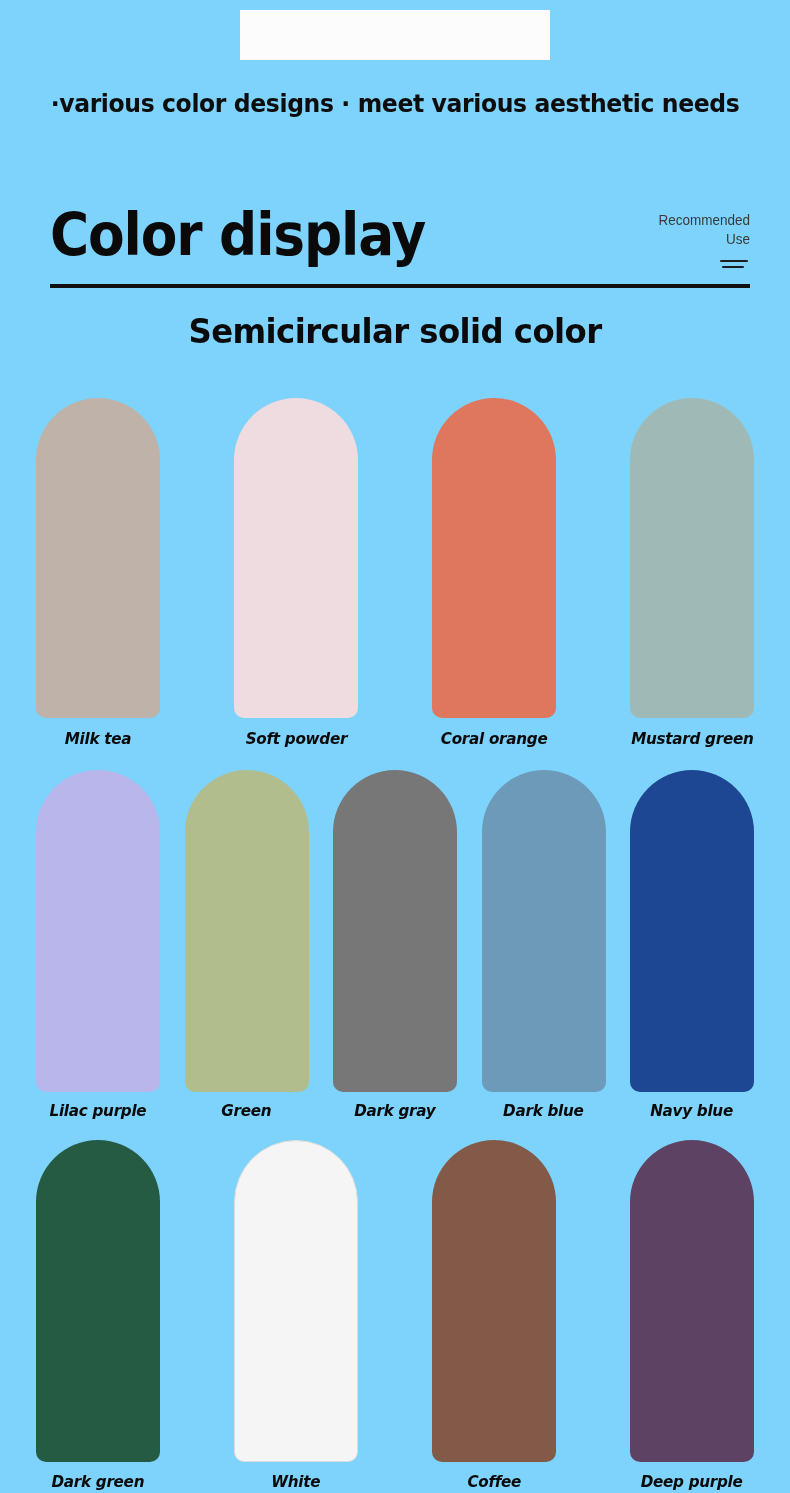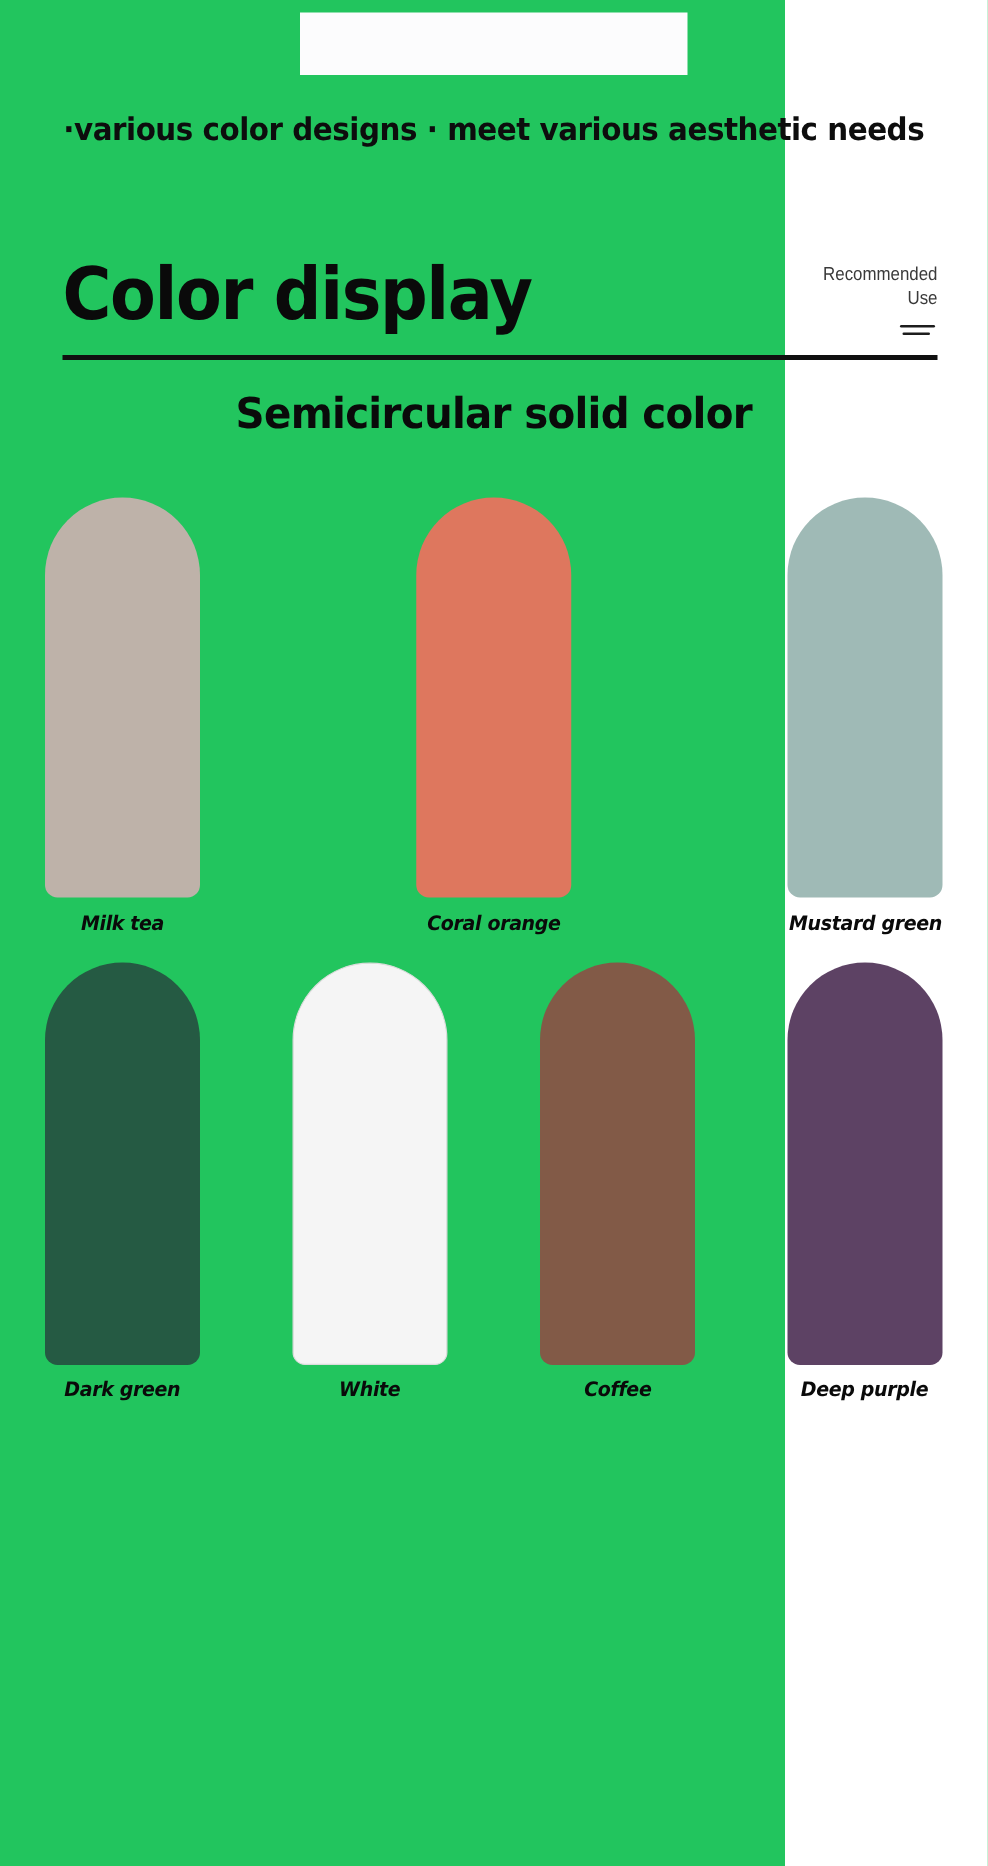--- a/index.html
+++ b/index.html
@@ -13,23 +13,23 @@
     width: 790px;
     height: 1493px;
     position: relative;
     font-family: "Liberation Sans", sans-serif;
     color: #111111;
     overflow: hidden;
   }
 
   .page {
     position: relative;
-    width: 628px;
+    width: 790px;
     height: 1493px;
-    background: #22c55e;
+    background: #7dd3fc;
   }
 
   
   .faint-band {
     position: absolute;
     left: 240px;
     top: 10px;
     width: 310px;
     height: 50px;
     background: #fcfcfd;
@@ -207,29 +207,55 @@
   <div class="section-title">Semicircular solid color</div>
 
   <div class="grid">
 
     <div class="row r1">
       <div class="cell">
         <div class="swatch" style="background: rgb(190, 178, 169);"></div>
         <div class="label">Milk tea</div>
       </div>
       <div class="cell">
+        <div class="swatch" style="background: rgb(239, 220, 224);"></div>
+        <div class="label">Soft powder</div>
+      </div>
+      <div class="cell">
         <div class="swatch" style="background: rgb(222, 119, 94);"></div>
         <div class="label">Coral orange</div>
       </div>
       <div class="cell">
         <div class="swatch" style="background: rgb(159, 186, 182);"></div>
         <div class="label">Mustard green</div>
       </div>
     </div>
 
+    <div class="row r2">
+      <div class="cell">
+        <div class="swatch" style="background: rgb(184, 182, 234);"></div>
+        <div class="label">Lilac purple</div>
+      </div>
+      <div class="cell">
+        <div class="swatch" style="background: rgb(178, 189, 141);"></div>
+        <div class="label">Green</div>
+      </div>
+      <div class="cell">
+        <div class="swatch" style="background: rgb(119, 119, 119);"></div>
+        <div class="label">Dark gray</div>
+      </div>
+      <div class="cell">
+        <div class="swatch" style="background: rgb(110, 154, 185);"></div>
+        <div class="label">Dark blue</div>
+      </div>
+      <div class="cell">
+        <div class="swatch" style="background: rgb(29, 70, 147);"></div>
+        <div class="label">Navy blue</div>
+      </div>
+    </div>
 
     <div class="row r3">
       <div class="cell">
         <div class="swatch" style="background: rgb(37, 90, 67);"></div>
         <div class="label">Dark green</div>
       </div>
       <div class="cell">
         <div class="swatch outlined" style="background: rgb(245, 245, 245);"></div>
         <div class="label">White</div>
       </div>

